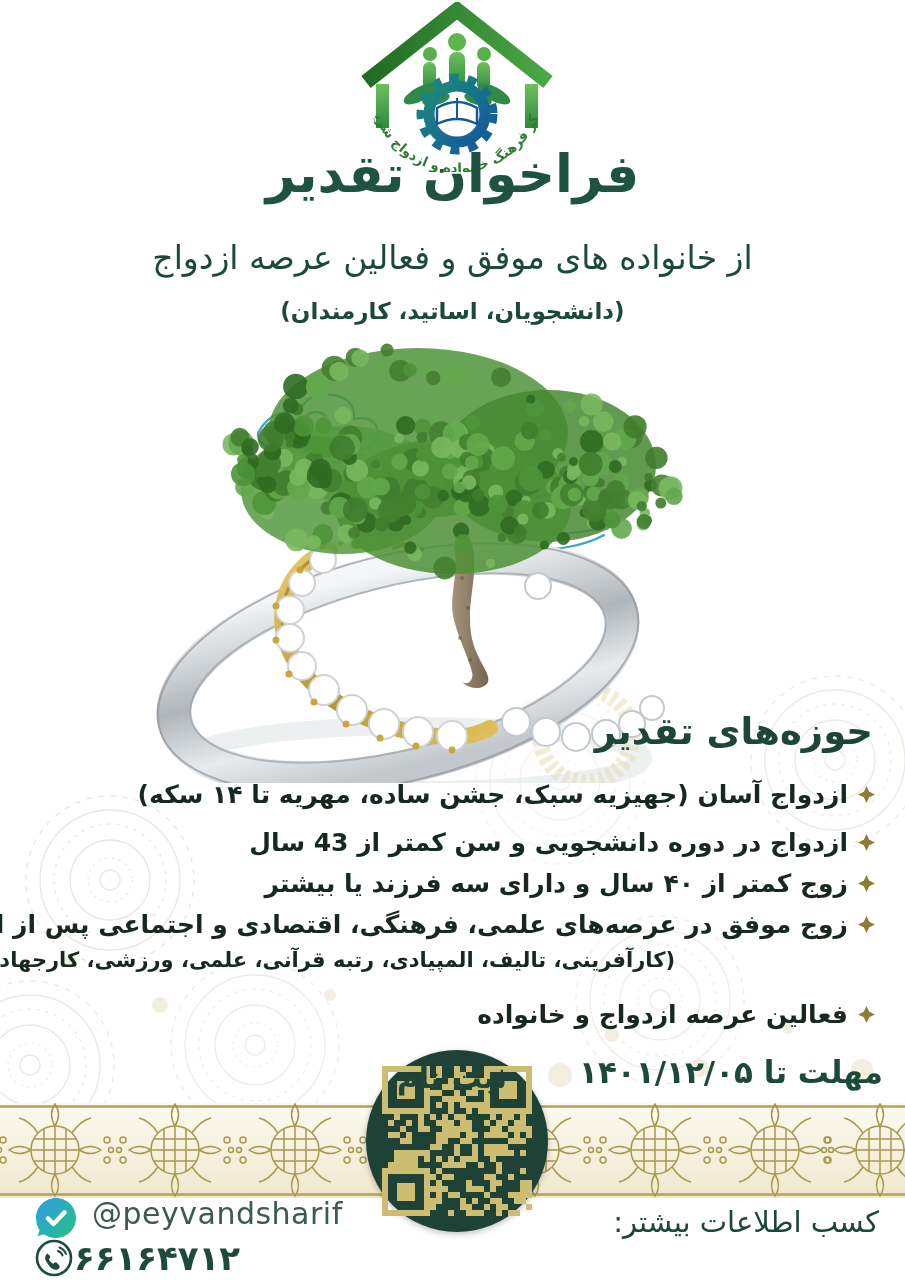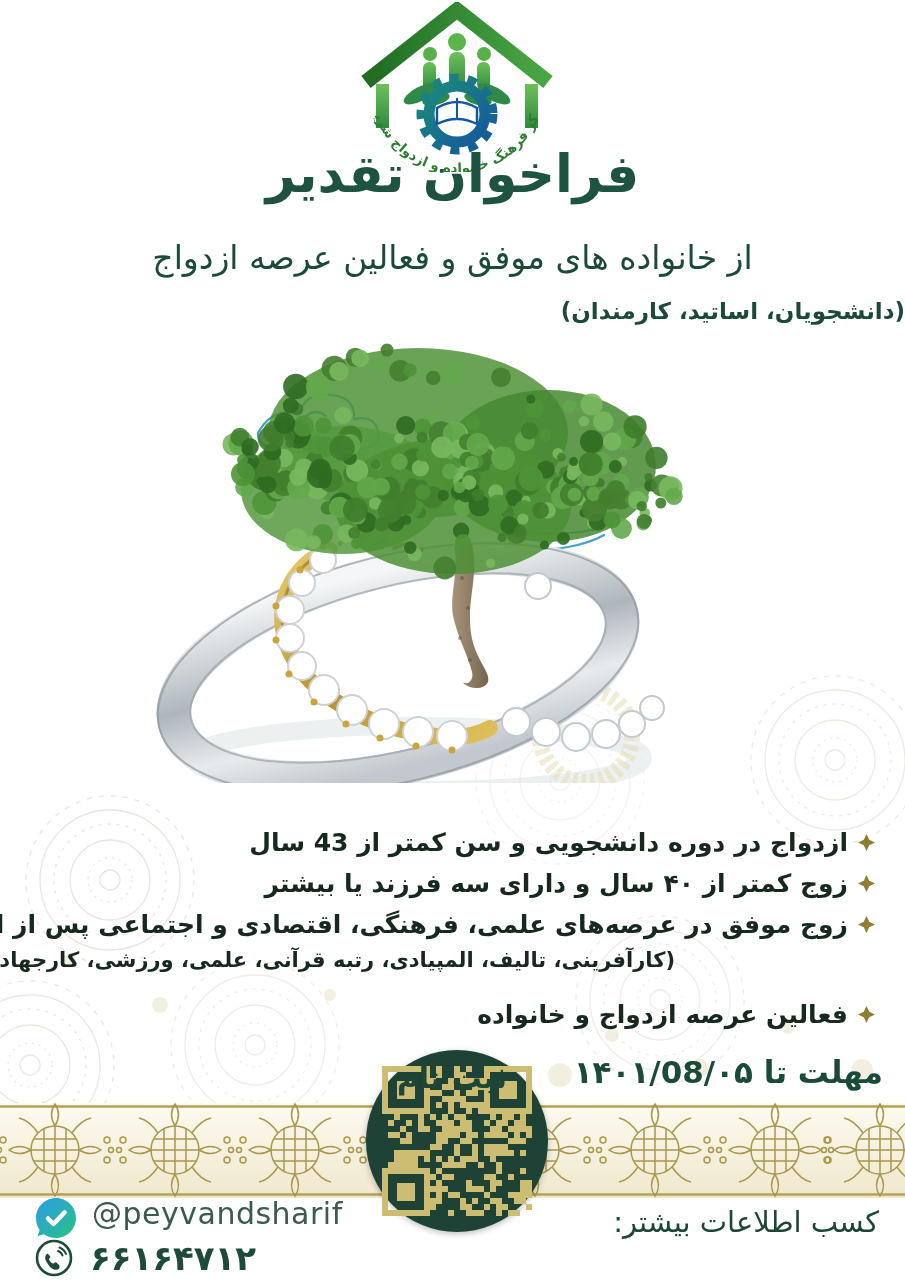--- a/index.html
+++ b/index.html
@@ -11,21 +11,21 @@
   .bgdecor{position:absolute;inset:0;z-index:0;pointer-events:none}
 
   
   .logo{position:absolute;left:352px;top:2px;width:210px;height:170px;z-index:3}
 
   
   .title{position:absolute;left:0;right:0;top:144px;text-align:center;z-index:3;
          font-size:52px;font-weight:bold;color:#1d5340;letter-spacing:-1px}
   .subtitle{position:absolute;left:0;right:0;top:238px;text-align:center;z-index:3;
             font-size:33px;font-weight:normal;color:#1c4a38}
-  .subnote{position:absolute;left:0;right:0;top:298px;z-index:3;
+  .subnote{position:absolute;left:0;right:0;top:298px;text-align:center;z-index:3;
            font-size:23px;font-weight:bold;color:#1c4a38}
 
   
   .art{position:absolute;left:118px;top:338px;width:565px;height:445px;z-index:2}
 
   
   .sec-heading{position:absolute;right:32px;top:710px;z-index:3;
                font-size:37px;font-weight:bold;color:#1d4636}
   .bullets{position:absolute;right:30px;top:772px;width:860px;height:260px;z-index:3}
   .b-row{position:absolute;right:0;display:flex;flex-direction:row;align-items:center;
@@ -46,21 +46,21 @@
             font-size:31px;font-weight:bold;color:#1b4a38}
 
   
   .band{position:absolute;left:0;top:1103px;z-index:1}
 
   
   .more-info{position:absolute;right:26px;top:1205px;z-index:3;
              font-size:29px;font-weight:normal;color:#1d4636}
   .tg-row{position:absolute;left:34px;top:1196px;z-index:3;display:flex;align-items:flex-start;gap:14px}
   .tg-handle{font-size:30px;color:#3c5a52;font-weight:500;letter-spacing:.5px}
-  .ph-row{position:absolute;left:34px;top:1238px;z-index:3;display:flex;align-items:center;gap:16px}
+  .ph-row{position:absolute;left:34px;top:1238px;z-index:3;display:flex;align-items:center;}
   .ph-number{font-size:34px;font-weight:bold;color:#1d4a3c;letter-spacing:2px;direction:rtl}
 </style>
 </head>
 <body>
 
 <div class="poster">
 
   <svg class="bgdecor" width="905" height="1280" viewBox="0 0 905 1280">
     <defs>
       <g id="mand" fill="none" stroke="#b7ad93" stroke-width="1.3">
@@ -489,22 +489,27 @@
         <circle cx="121.9" cy="99.2" r="9.4" fill="#447f2f" opacity="0.9"></circle>
         <circle cx="171.7" cy="105.8" r="4.2" fill="#447f2f" opacity="0.9"></circle>
         <circle cx="152.8" cy="100.9" r="12.8" fill="#3f7d2c" opacity="0.9"></circle>
         <circle cx="224.2" cy="110.2" r="12.6" fill="#3f7d2c" opacity="0.9"></circle>
         <circle cx="202.2" cy="131.5" r="10.8" fill="#2f6b22" opacity="0.9"></circle>
         <circle cx="132.1" cy="108.9" r="8.7" fill="#2f6b22" opacity="0.9"></circle>
         <circle cx="166.5" cy="85.3" r="10.7" fill="#2f6b22" opacity="0.9"></circle>
       </g>
   </svg>
 
+  <div class="sec-heading fa">حوزه‌های تقدیر</div>
 
   <div class="bullets">
+    <div class="b-row" style="top:8px">
+      <span class="rosette"></span>
+      <span class="b-text fa">ازدواج آسان (جهیزیه سبک، جشن ساده، مهریه تا ۱۴ سکه)</span>
+    </div>
     <div class="b-row" style="top:56px">
       <span class="rosette"></span>
       <span class="b-text fa">ازدواج در دوره دانشجویی و سن کمتر از 43 سال</span>
     </div>
     <div class="b-row" style="top:97px">
       <span class="rosette"></span>
       <span class="b-text fa">زوج کمتر از ۴۰ سال و دارای سه فرزند یا بیشتر</span>
     </div>
     <div class="b-row" style="top:138px">
       <span class="rosette"></span>
@@ -716,21 +721,21 @@
         <rect x="132" y="144" width="6" height="6" fill="#cdbd72"></rect>
         <rect x="3" y="3" width="42" height="42" fill="none" stroke="#cdbd72" stroke-width="6"></rect>
         <rect x="15" y="15" width="18" height="18" fill="#cdbd72"></rect>
         <rect x="105" y="3" width="42" height="42" fill="none" stroke="#cdbd72" stroke-width="6"></rect>
         <rect x="117" y="15" width="18" height="18" fill="#cdbd72"></rect>
         <rect x="3" y="105" width="42" height="42" fill="none" stroke="#cdbd72" stroke-width="6"></rect>
         <rect x="15" y="117" width="18" height="18" fill="#cdbd72"></rect>
       </svg>
   </div>
 
-  <div class="deadline fa">مهلت تا ۱۴۰۱/08/۰۵</div>
+  <div class="deadline fa">مهلت تا ۱۴۰۱/۱۲/۰۵</div>
 
   <svg class="band" width="905" height="95" viewBox="0 0 905 95">
     <defs>
       <linearGradient id="bandbg" x1="0" y1="0" x2="0" y2="1">
         <stop offset="0" stop-color="#fdfaf0"></stop>
           <stop offset="1" stop-color="#f0e7cc"></stop>
       </linearGradient>
       <g id="bm" fill="none" stroke="#a8984e" stroke-width="1.5">
         <circle r="24"></circle>
         <path d="M-21,-11 L21,-11 M-24,0 L24,0 M-21,11 L21,11 M-11,-21 L-11,21 M0,-24 L0,24 M11,-21 L11,21"></path>

